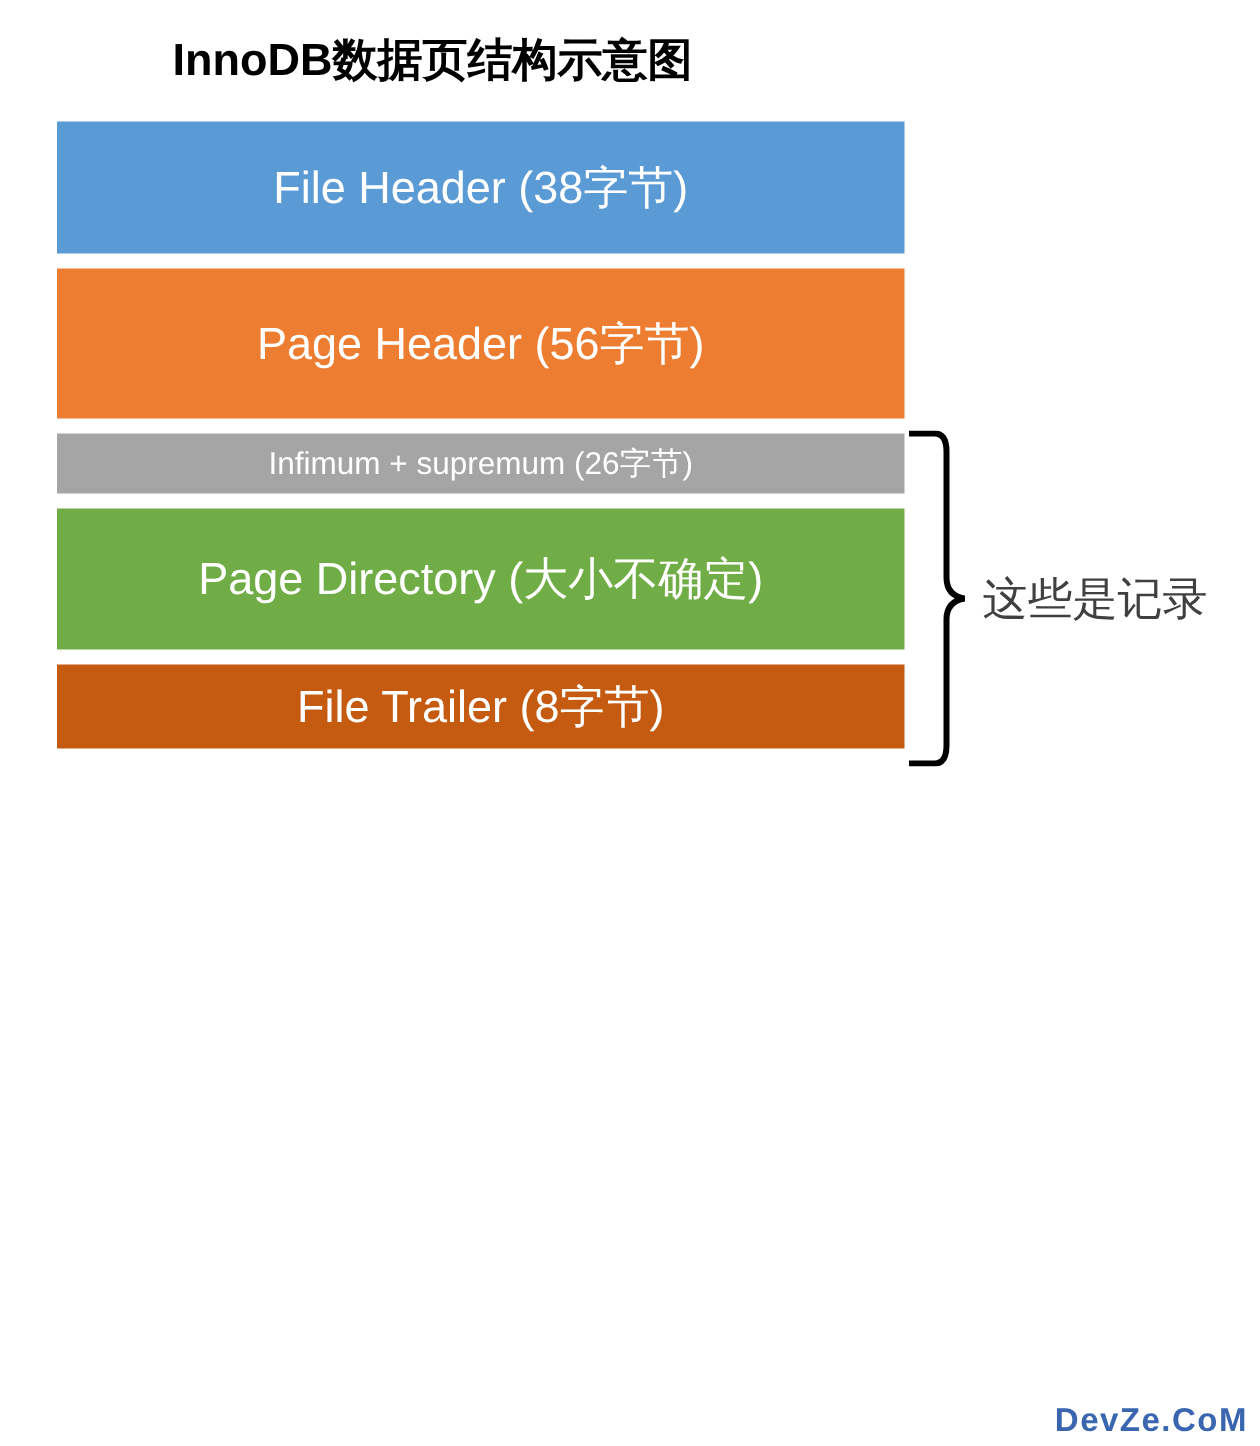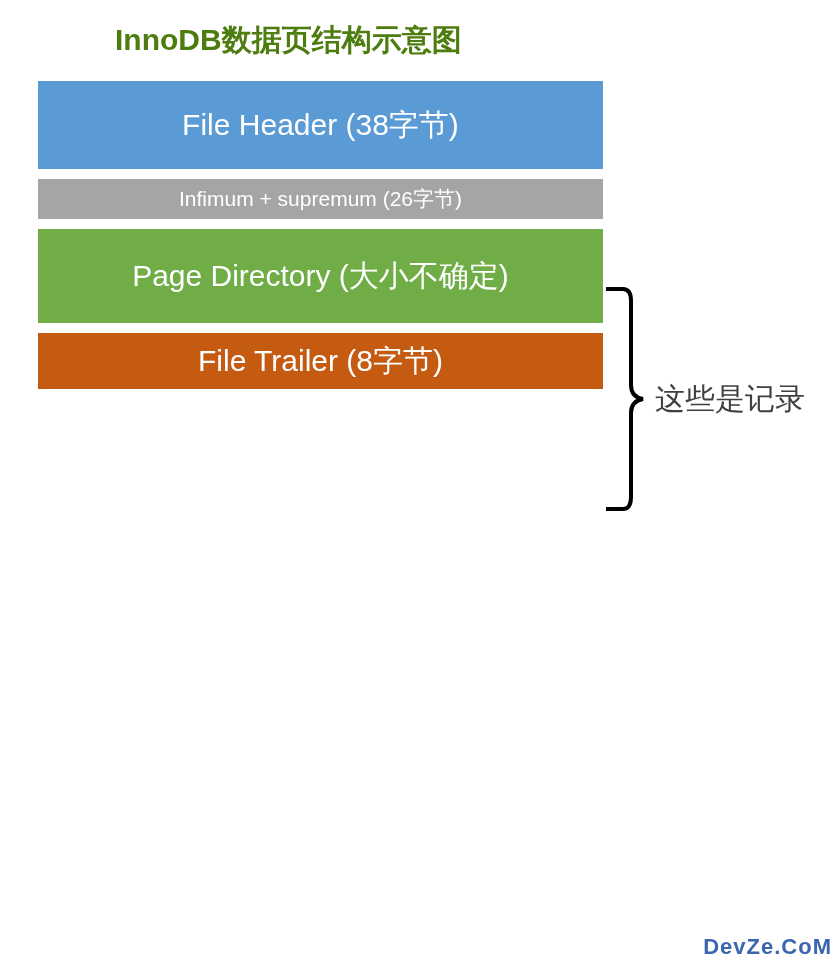--- a/index.html
+++ b/index.html
@@ -4,21 +4,21 @@
 <style>
   * { box-sizing: border-box; margin: 0; padding: 0; }
   body {
     font-family: "Microsoft YaHei", "PingFang SC", Arial, sans-serif;
     background: #fff;
     width: 840px;
     height: 964px;
     position: relative;
   }
   .title {
-    color: #4d7c0f;
+    color: #000000;
     font-size: 30px;
     font-weight: bold;
     text-align: left;
     padding-left: 115px;
     padding-top: 20px;
     padding-bottom: 20px;
   }
   .container {
     display: flex;
     align-items: stretch;
@@ -90,20 +90,21 @@
   }
 </style>
 </head>
 <body>
 
 <div class="title">InnoDB数据页结构示意图</div>
 
 <div class="container">
   <div class="stack">
     <div class="block b-file-header">File Header (38字节)</div>
+    <div class="block b-page-header">Page Header (56字节)</div>
     <div class="block b-infimum">Infimum + supremum (26字节)</div>
     <div class="block b-page-directory">Page Directory (大小不确定)</div>
     <div class="block b-file-trailer">File Trailer (8字节)</div>
   </div>
 
   <div class="annotation">
     <svg class="brace-svg" viewBox="0 0 50 224">
       <path d="M 3 2
                L 18 2
                Q 26 2 26 14

